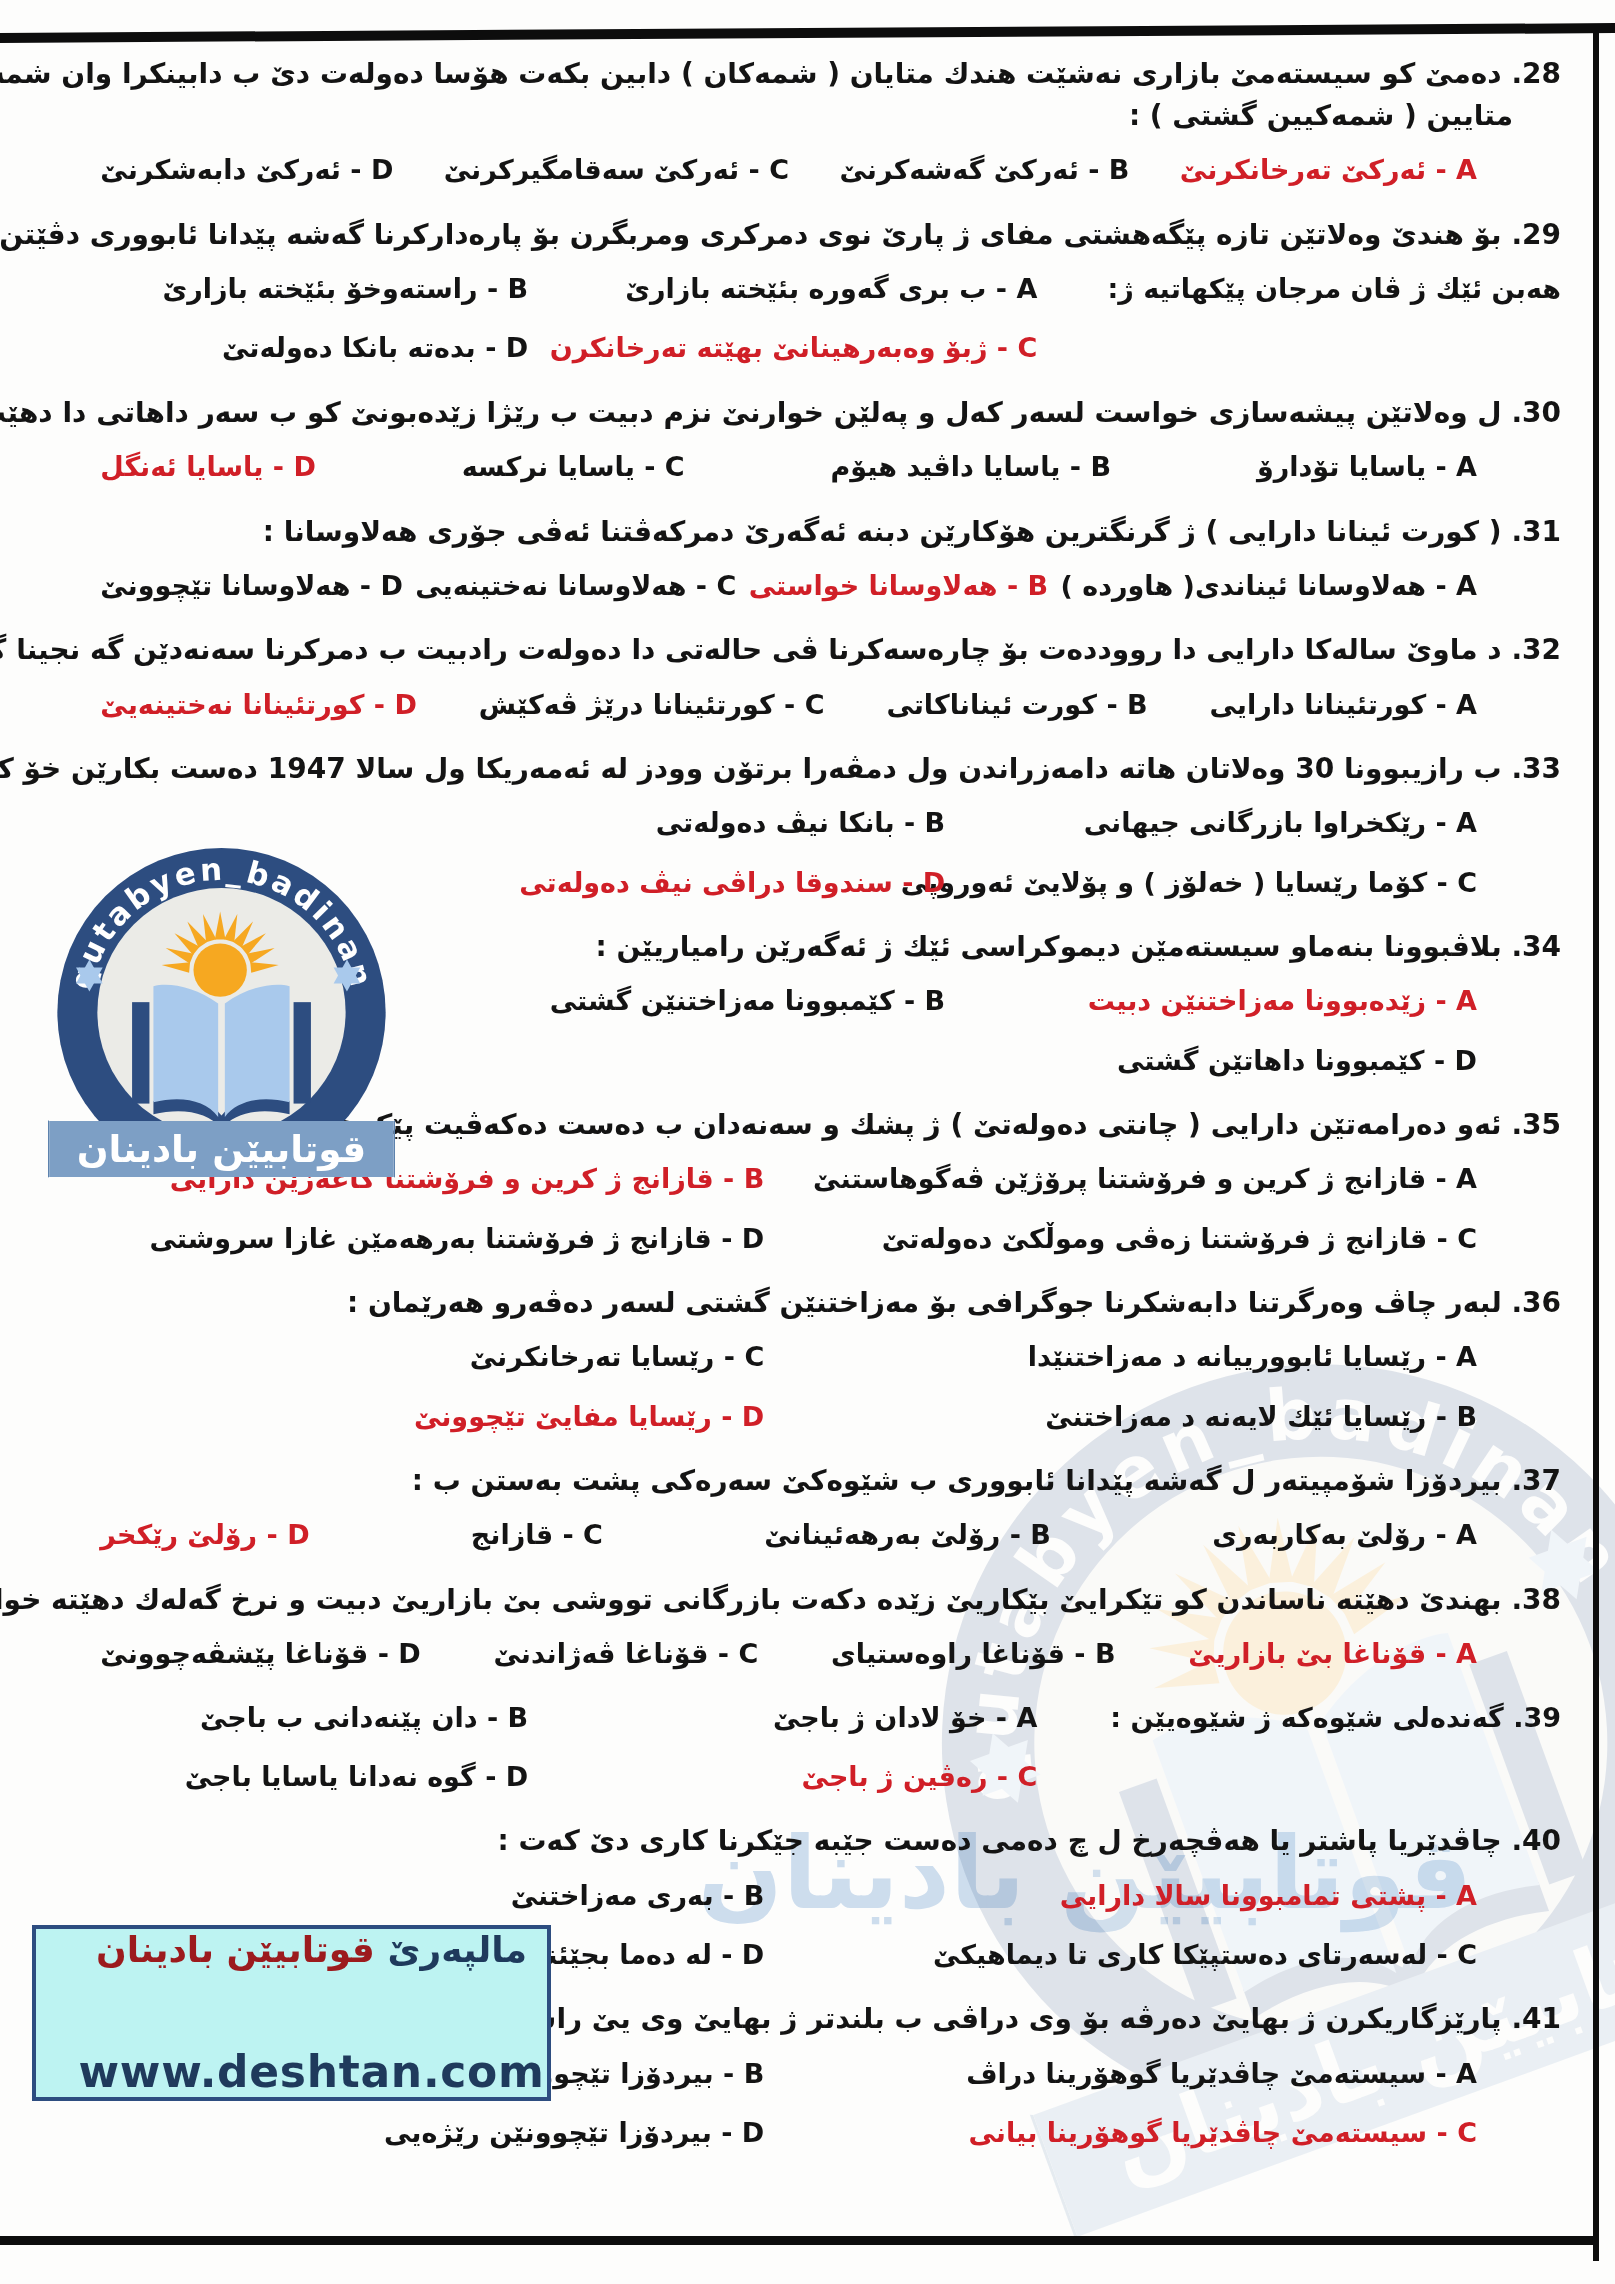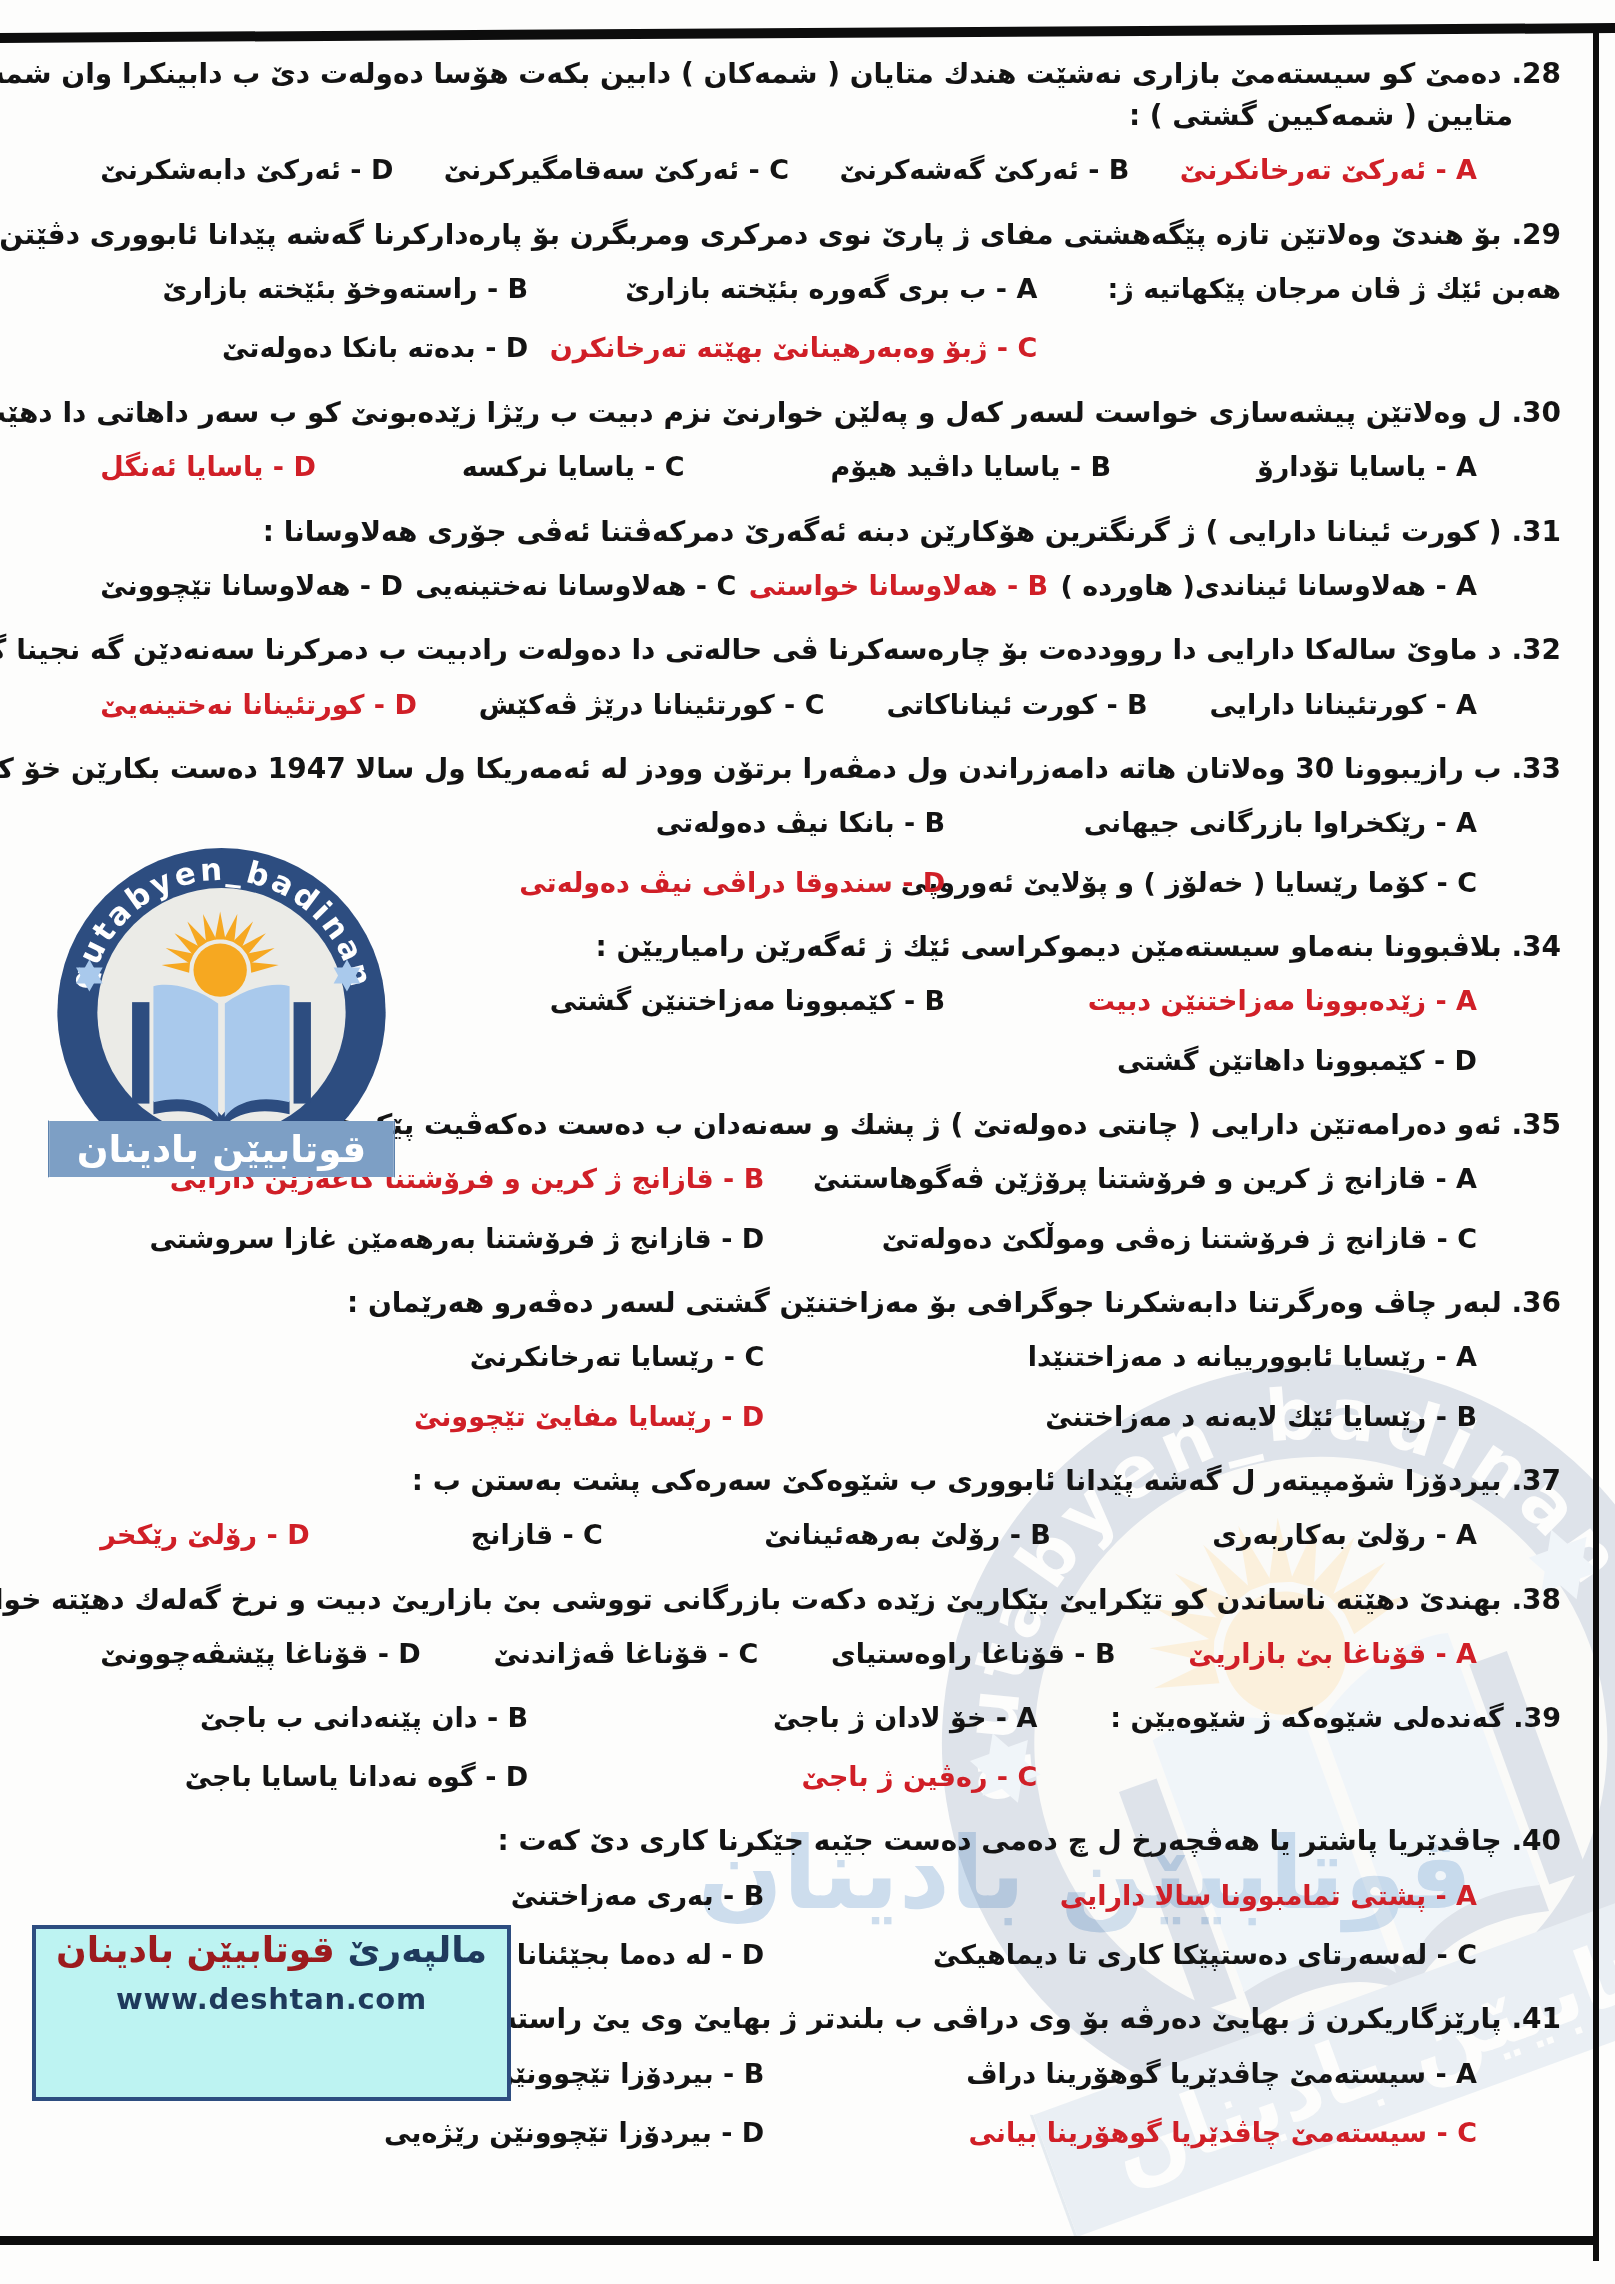--- a/index.html
+++ b/index.html
@@ -30,26 +30,26 @@
   .badge { position:absolute; left:48px; top:842px; width:347px; z-index:3; }
   .badge svg { display:block; width:100%; height:auto; }
 
   
   .wm-badge { position:absolute; left:934px; top:1348px; width:801px; opacity:0.14; transform:rotate(-20deg); z-index:0; }
   .wm-text  { position:absolute; left:601px; top:1815px; width:968px; text-align:center; direction:rtl;
               font-size:100px; font-weight:bold; color:#b9d0e8; opacity:0.7; z-index:0; white-space:nowrap; }
 
   
   .site-box { position:absolute; left:32px; top:1925px; width:471px; height:168px; background:#bdf3f2;
-              border:4.7px solid #2d4d80; z-index:4; display:flex; flex-direction:column; justify-content:flex-start;
-              align-items:center; row-gap:12px; }
+              border:4.7px solid #2d4d80; z-index:4; display:flex; flex-direction:column; justify-content:space-between;
+              align-items:center; row-gap:12px;padding-left:40px; }
   .site-line1 { direction:rtl; font-size:36px; font-weight:bold; white-space:nowrap; }
   .site-prefix { color:#1f3a5c; }
   .site-brand  { color:#9c1b1e; }
-  .site-url { font-size:29px; font-weight:bold; color:#1f3a5c; letter-spacing:0.7px; }
+  .site-url { font-size:44px; font-weight:bold; color:#1f3a5c; letter-spacing:0.7px; }
 </style>
 </head>
 <body>
 
 <div class="page">
 
   <div class="frame-top"></div>
   <div class="frame-right"></div>
   <div class="frame-bottom"></div>
 

